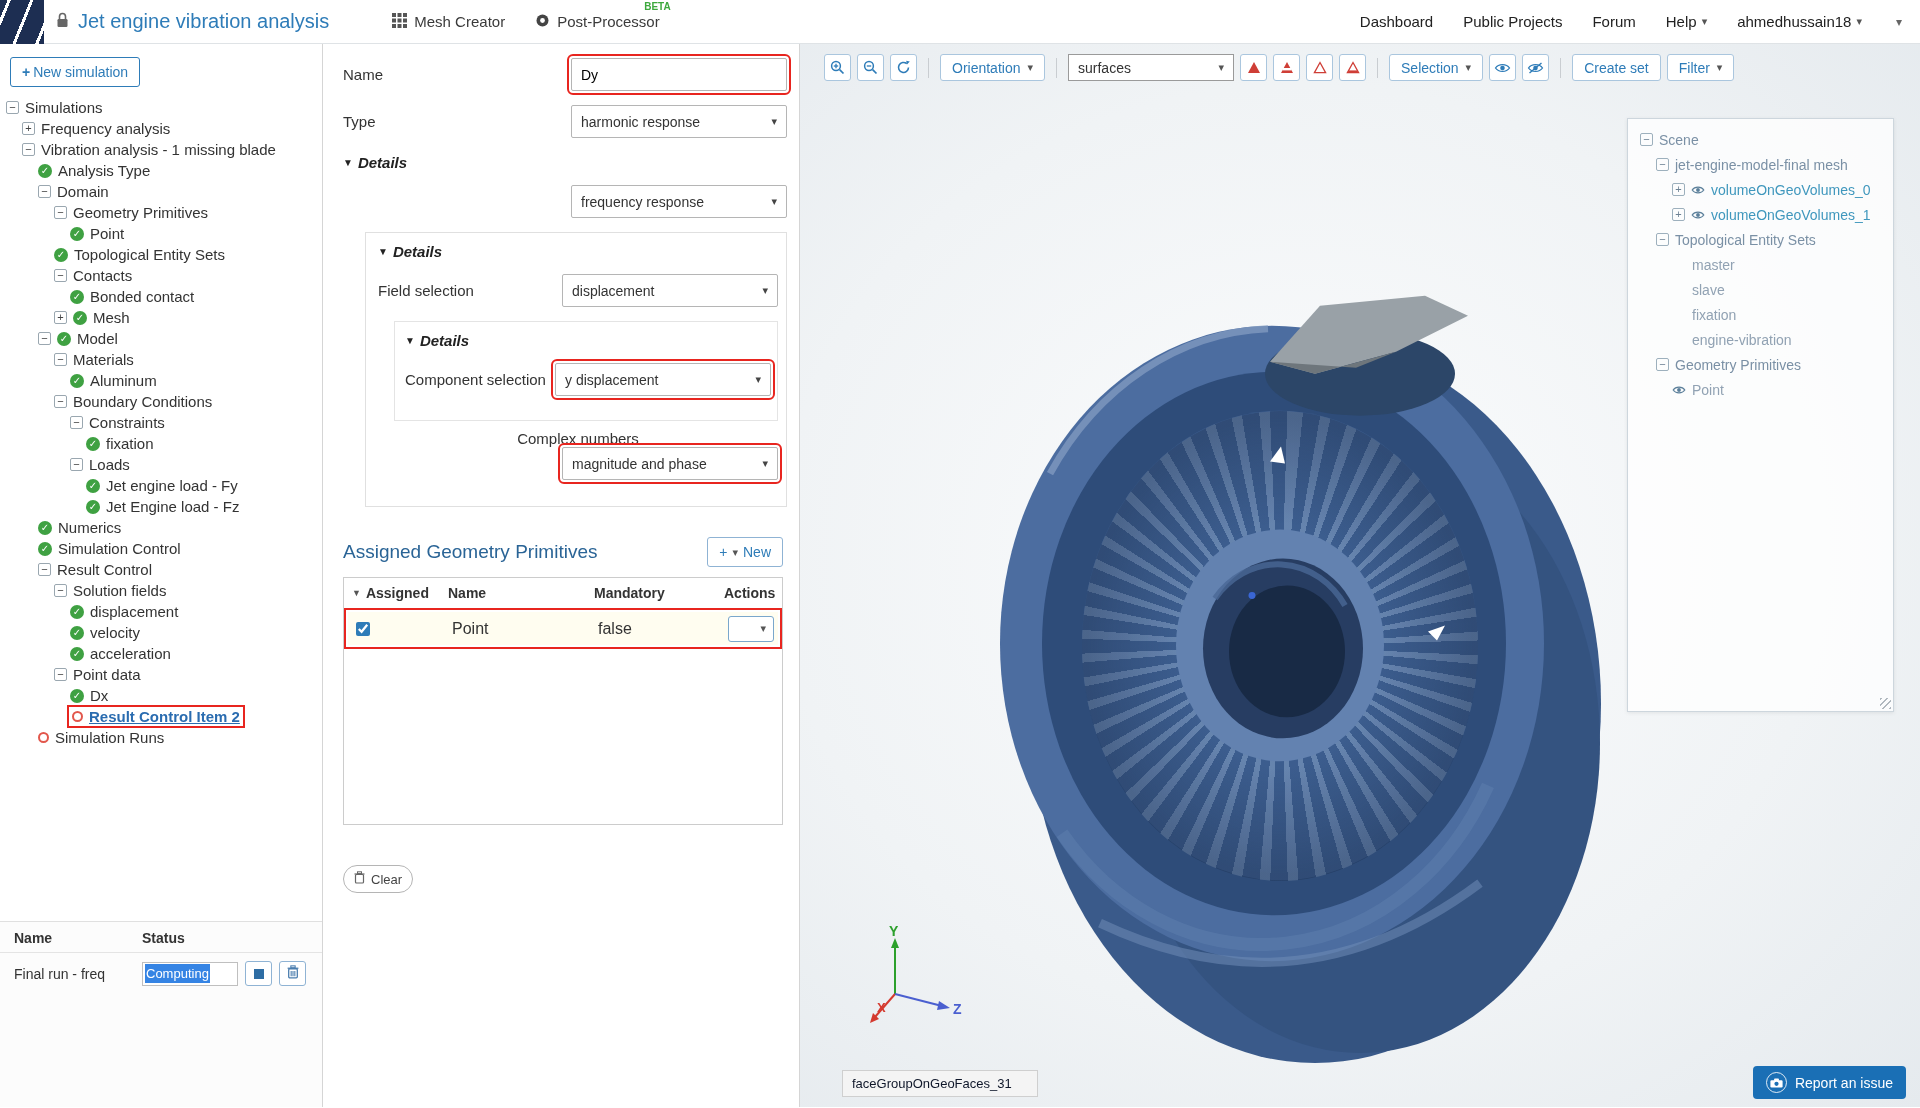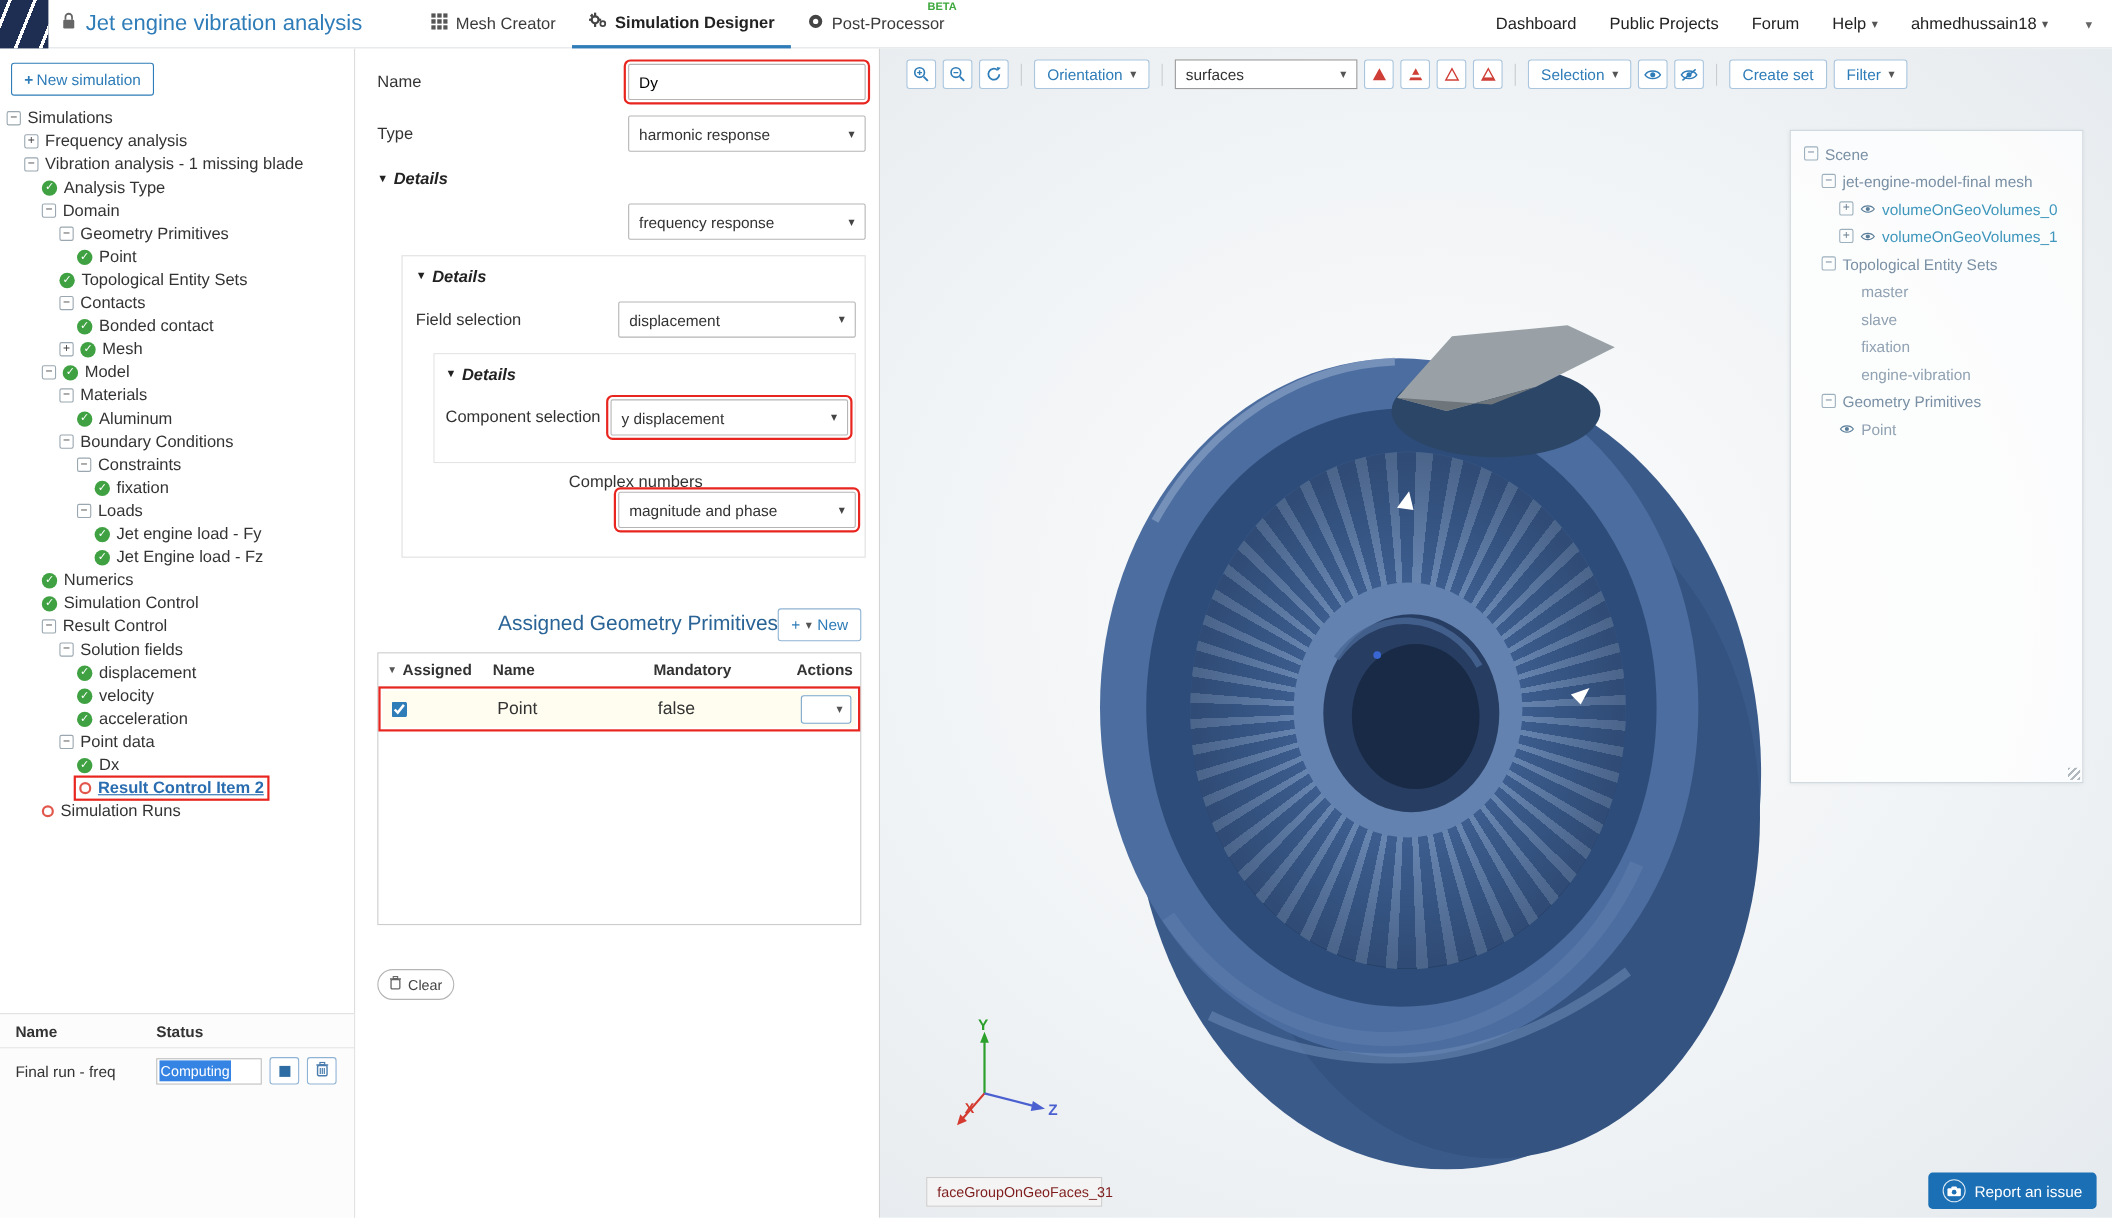--- a/index.html
+++ b/index.html
@@ -58,21 +58,21 @@
   .tinput { width:216px; height:33px; border:1px solid #b5b5b5; border-radius:2px; padding:0 9px; font-size:14px; margin-left:auto; flex:none; }
   .dhead { display:flex; align-items:center; gap:5px; padding-left:20px; margin-top:16px; }
   .dhead .tri { font-size:10px; color:#222; }
   .dhead .dlabel { font-style:italic; font-weight:bold; font-size:15px; color:#222; }
   .dbox { border:1px solid #e0e0e0; margin:8px 12px 0 42px; padding:2px 6px 12px 0; }
   .dbox .dhead { padding-left:12px; margin-top:8px; }
   .dbox .frow { padding-left:12px; padding-right:2px; }
   .dbox3 { border:1px solid #e4e4e4; margin:8px 2px 0 28px; padding:2px 4px 10px 0; }
   .dbox3 .dhead { padding-left:10px; }
   .dbox3 .frow { padding-left:10px; padding-right:2px; }
-  .ag-head { display:flex; justify-content:flex-end; align-items:center; padding:0 16px 0 20px; margin-top:46px; }
+  .ag-head { display:flex; justify-content:space-between; align-items:center; padding:0 16px 0 20px; margin-top:30px; }
   .ag-title { font-size:19px; color:#2a6496; }
   .new-btn { border:1px solid #8fb3d4; color:#2e7cb8; background:#fff; border-radius:3px; padding:6px 11px; font-size:14px; display:flex; gap:5px; align-items:center; cursor:pointer; }
   .ag-table { border:1px solid #ccc; margin:10px 16px 0 20px; height:248px; background:#fff; }
   .ag-thead { display:flex; align-items:center; font-size:14px; font-weight:bold; padding:7px 8px; border-bottom:1px solid #e4e4e4; }
   .c1 { width:96px; display:flex; align-items:center; gap:5px; flex:none; }
   .c2 { width:146px; flex:none; }
   .c3 { width:130px; flex:none; }
   .c4 { flex:1; }
   .sort-tri { font-size:9px; color:#555; }
   .ag-row { display:flex; align-items:center; padding:4px 8px; height:33px; background:#fffdf0; margin:3px 4px; }
@@ -94,21 +94,21 @@
   .scene .exp { border-color:#9db0bd; color:#6c8193; background:transparent; }
   .sc-parent { color:#7a90a5; }
   .sc-vol { color:#3f97bd; }
   .sc-child { color:#91a2b3; }
   .eye { margin-right:6px; flex:none; }
   .engine-svg { position:absolute; left:0; top:0; width:100%; height:100%; }
   .fanblades { position:absolute; left:282px; top:367px; width:396px; height:470px; border-radius:50%;
     background: radial-gradient(closest-side, rgba(0,0,0,0) 52%, rgba(26,44,74,0.35) 97%),
                 repeating-conic-gradient(from 3deg, rgba(104,134,176,0.95) 0deg 2.6deg, rgba(104,134,176,0) 2.6deg 6.9deg); }
   .axes { position:absolute; left:50px; top:880px; }
-  .face-label { position:absolute; left:42px; bottom:10px; width:160px; height:27px; background:#f4f4f4; border:1px solid #cfcfcf; color:#7f1d1d; font-size:13px; line-height:25px; padding-left:9px; }
+  .face-label { position:absolute; left:42px; bottom:10px; width:196px; height:27px; background:#f4f4f4; border:1px solid #cfcfcf; color:#0f172a; font-size:13px; line-height:25px; padding-left:9px; }
   .report { position:absolute; right:14px; bottom:8px; background:#1a6fb5; color:#fff; border:none; border-radius:4px; padding:6px 13px; font-size:14px; display:flex; gap:8px; align-items:center; cursor:pointer; }
   .cam-chip { width:21px; height:21px; border-radius:50%; border:1px solid rgba(255,255,255,0.85); display:flex; align-items:center; justify-content:center; }
 </style>
 </head>
 <body>
 
 <div class="topbar">
   <div class="logo"></div>
   <span class="lock">
     <svg width="13" height="16" viewBox="0 0 13 16">
@@ -127,35 +127,20 @@
               <rect x="11" y="0" width="4" height="4"></rect>
               <rect x="0" y="5.5" width="4" height="4"></rect>
               <rect x="5.5" y="5.5" width="4" height="4"></rect>
               <rect x="11" y="5.5" width="4" height="4"></rect>
               <rect x="0" y="11" width="4" height="4"></rect>
               <rect x="5.5" y="11" width="4" height="4"></rect>
               <rect x="11" y="11" width="4" height="4"></rect>
             </g>
           </svg></span>
       <span>Mesh Creator</span>
-    </div>
-    <div class="tab active">
-      <span><svg width="17" height="16" viewBox="0 0 17 16">
-            <g fill="#444">
-              <circle cx="6" cy="8" r="3.2" fill="none" stroke="#444" stroke-width="2"></circle>
-              <rect x="5" y="1.5" width="2" height="3"></rect>
-              <rect x="5" y="11.5" width="2" height="3"></rect>
-              <rect x="0.5" y="7" width="3" height="2"></rect>
-              <rect x="8.5" y="7" width="3" height="2"></rect>
-              <rect x="1.6" y="3" width="2.6" height="2" transform="rotate(-45 2.9 4)"></rect>
-              <rect x="12.4" y="10.2" width="2.6" height="2" transform="rotate(-45 13.7 11.2)" fill="none"></rect>
-              <circle cx="13" cy="11.5" r="2.2" fill="none" stroke="#444" stroke-width="1.6"></circle>
-            </g>
-          </svg></span>
-      <span>Simulation Designer</span>
     </div>
     <div class="tab">
       <span><svg width="15" height="15" viewBox="0 0 15 15">
             <circle cx="7.5" cy="7.5" r="6" fill="#444"></circle>
             <circle cx="7.5" cy="7.5" r="2.4" fill="#fff"></circle>
           </svg></span>
       <span>Post-Processor</span>
       <span class="beta">BETA</span>
     </div>
   </div>

